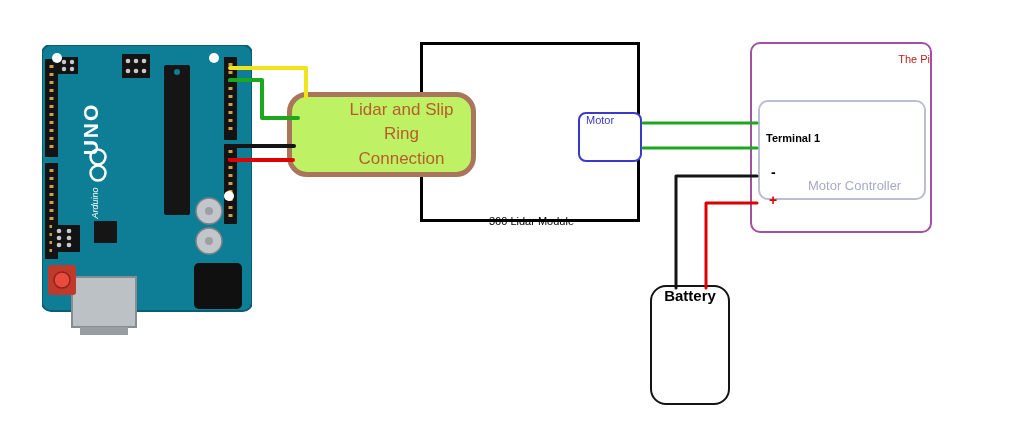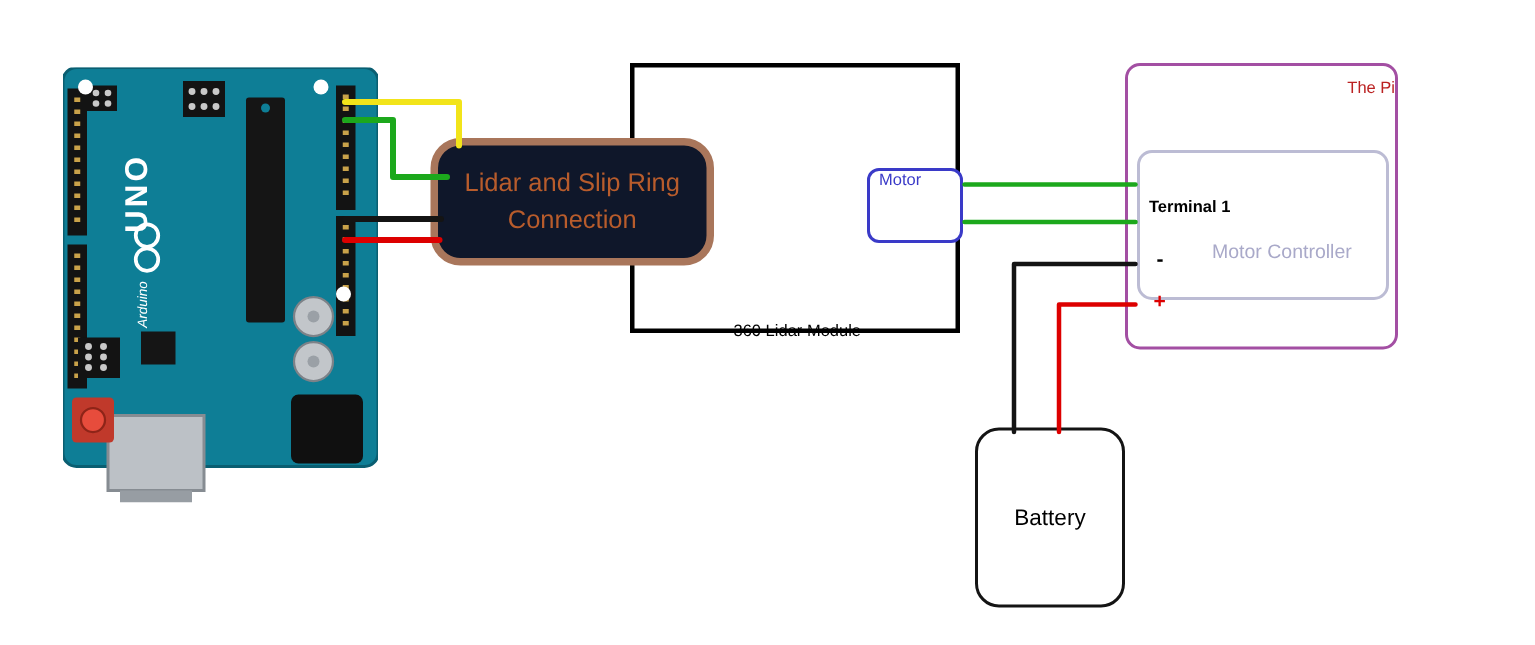--- a/index.html
+++ b/index.html
@@ -5,49 +5,50 @@
   * { box-sizing: border-box; }
   html, body { margin: 0; padding: 0; background: #ffffff; }
   body { font-family: "Liberation Sans", sans-serif; }
   .canvas { position: relative; width: 1023px; height: 430px; background: #ffffff; overflow: hidden; }
   .abs { position: absolute; }
 
   .arduino { left: 42px; top: 45px; width: 210px; height: 290px; z-index: 5; }
 
   .connection-box {
     left: 287px; top: 92px; width: 189px; height: 85px;
-    border: 5px solid #a9765b; border-radius: 20px; background: #0f172a;
+    border: 5px solid #a9765b; border-radius: 20px; background: #bef264;
     display: flex; align-items: center; justify-content: center; text-align: center;
     z-index: 3;
+    padding-left: 40px;
   }
   .connection-label { color: #b85c2c; font-size: 17px; line-height: 1.45; padding: 0 14px; }
 
   .lidar-box { left: 420px; top: 42px; width: 220px; height: 180px; border: 3px solid #000000; background: #ffffff; z-index: 1; }
   .lidar-label { position: absolute; left: 66px; top: 133px; font-size: 11px; font-weight: normal; color: #000000; margin-top: 37px; }
 
   .motor-box {
     left: 578px; top: 112px; width: 64px; height: 50px;
     border: 2px solid #3a3ac8; border-radius: 8px; background: #ffffff;
     display: flex; align-items: flex-start; z-index: 4;
   }
   .motor-label { color: #3a3ac8; font-size: 11px; padding-left: 6px; }
 
   .pi-box { left: 750px; top: 42px; width: 182px; height: 191px; border: 2px solid #a34fa3; border-radius: 10px; background: #ffffff; z-index: 2; }
   .pi-label { position: absolute; top: 9px; left: 0; right: 0; text-align: right; color: #bb2222; font-size: 11px; }
 
   .controller-box { position: absolute; left: 6px; top: 56px; width: 168px; height: 100px; border: 2px solid #bcbcd4; border-radius: 10px; background: #ffffff; }
   .terminal-label { position: absolute; left: 6px; top: 30px; font-size: 11px; font-weight: bold; color: #000000; }
   .minus-label { position: absolute; left: 11px; top: 62px; font-size: 14px; font-weight: bold; color: #000000; }
   .plus-label { position: absolute; left: 9px; top: 90px; font-size: 14px; font-weight: bold; color: #dd0000; }
-  .controller-label { position: absolute; left: 48px; top: 58px; font-size: 13px; color: #a9a9c9; text-align: right; }
+  .controller-label { position: absolute; left: 48px; top: 76px; font-size: 13px; color: #a9a9c9; text-align: right; }
 
   .battery-box {
-    left: 650px; top: 285px; width: 100px; height: 120px;
+    left: 650px; top: 285px; width: 80px; height: 120px;
     border: 2px solid #141414; border-radius: 16px; background: #ffffff;
-    display: flex; align-items: center; justify-content: center; z-index: 2;
+    display: flex; align-items: flex-start; justify-content: center; z-index: 2; font-weight: bold;
   }
   .battery-label { font-size: 15px; color: #000000; }
 
   .wires { position: absolute; left: 0; top: 0; z-index: 10; pointer-events: none; }
 </style>
 </head>
 <body>
 
 <div class="canvas">
 

